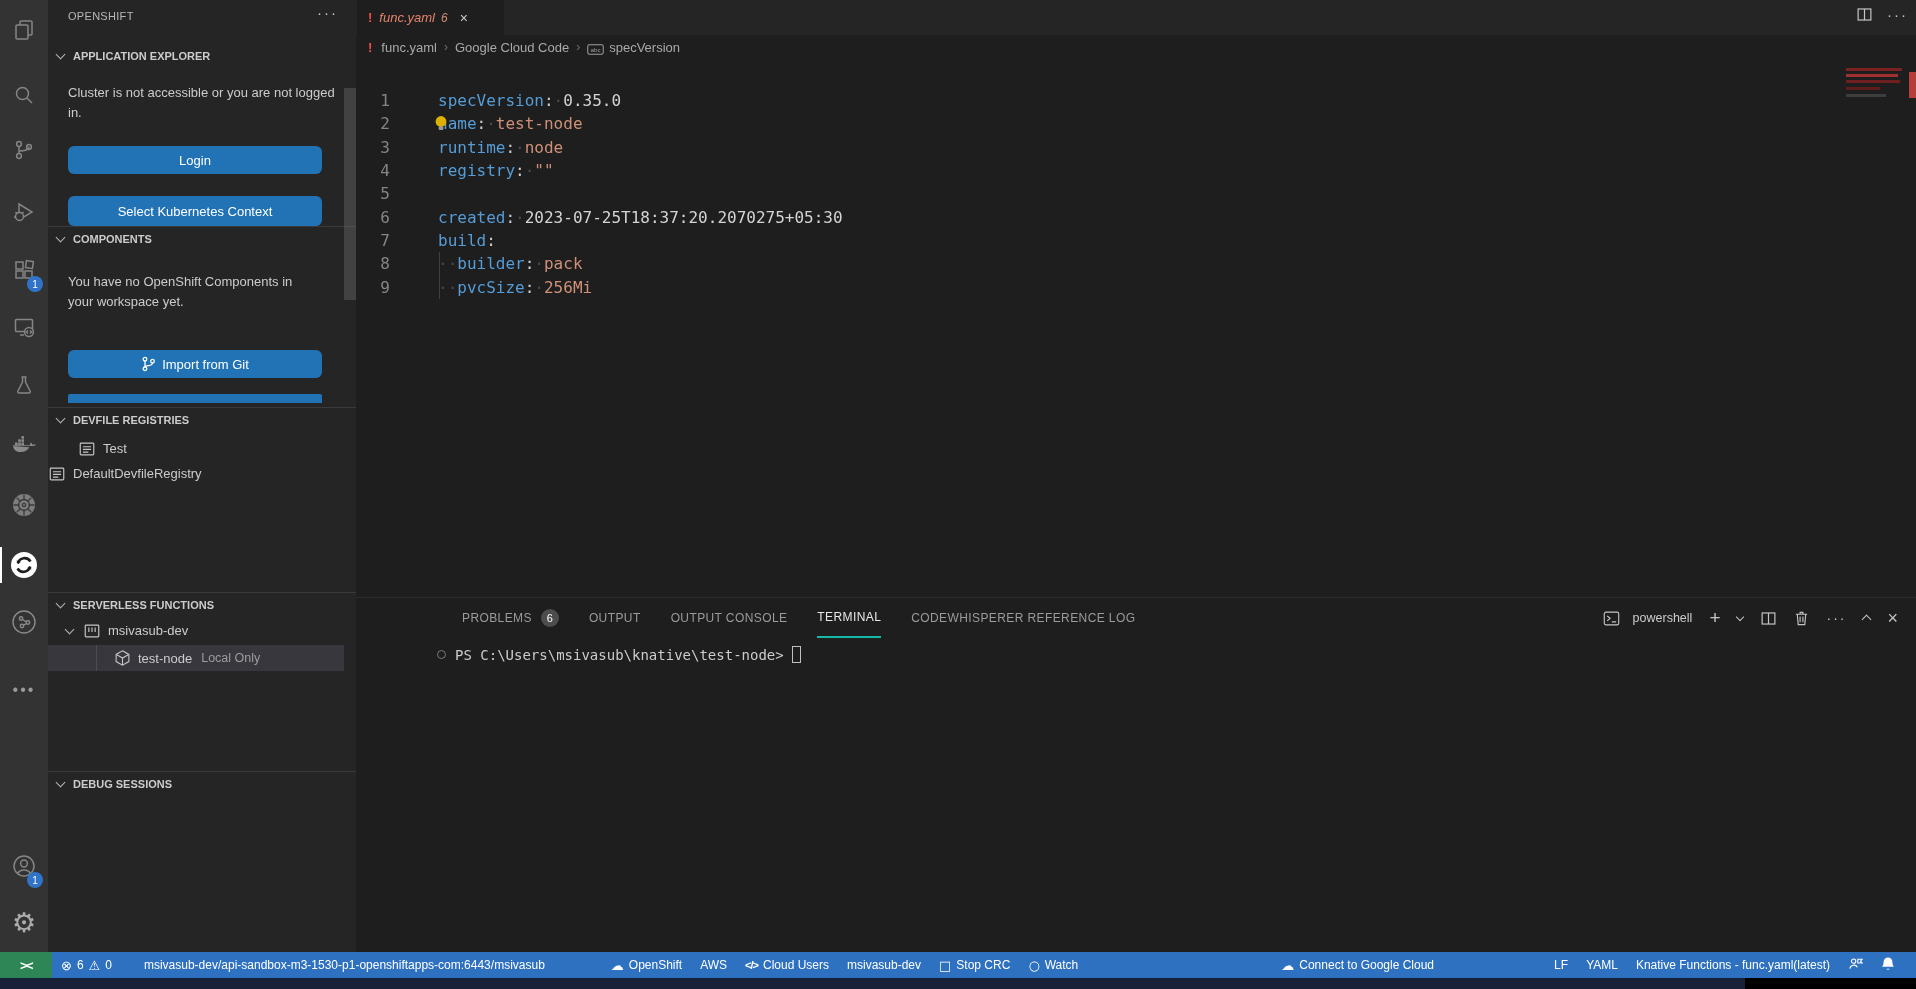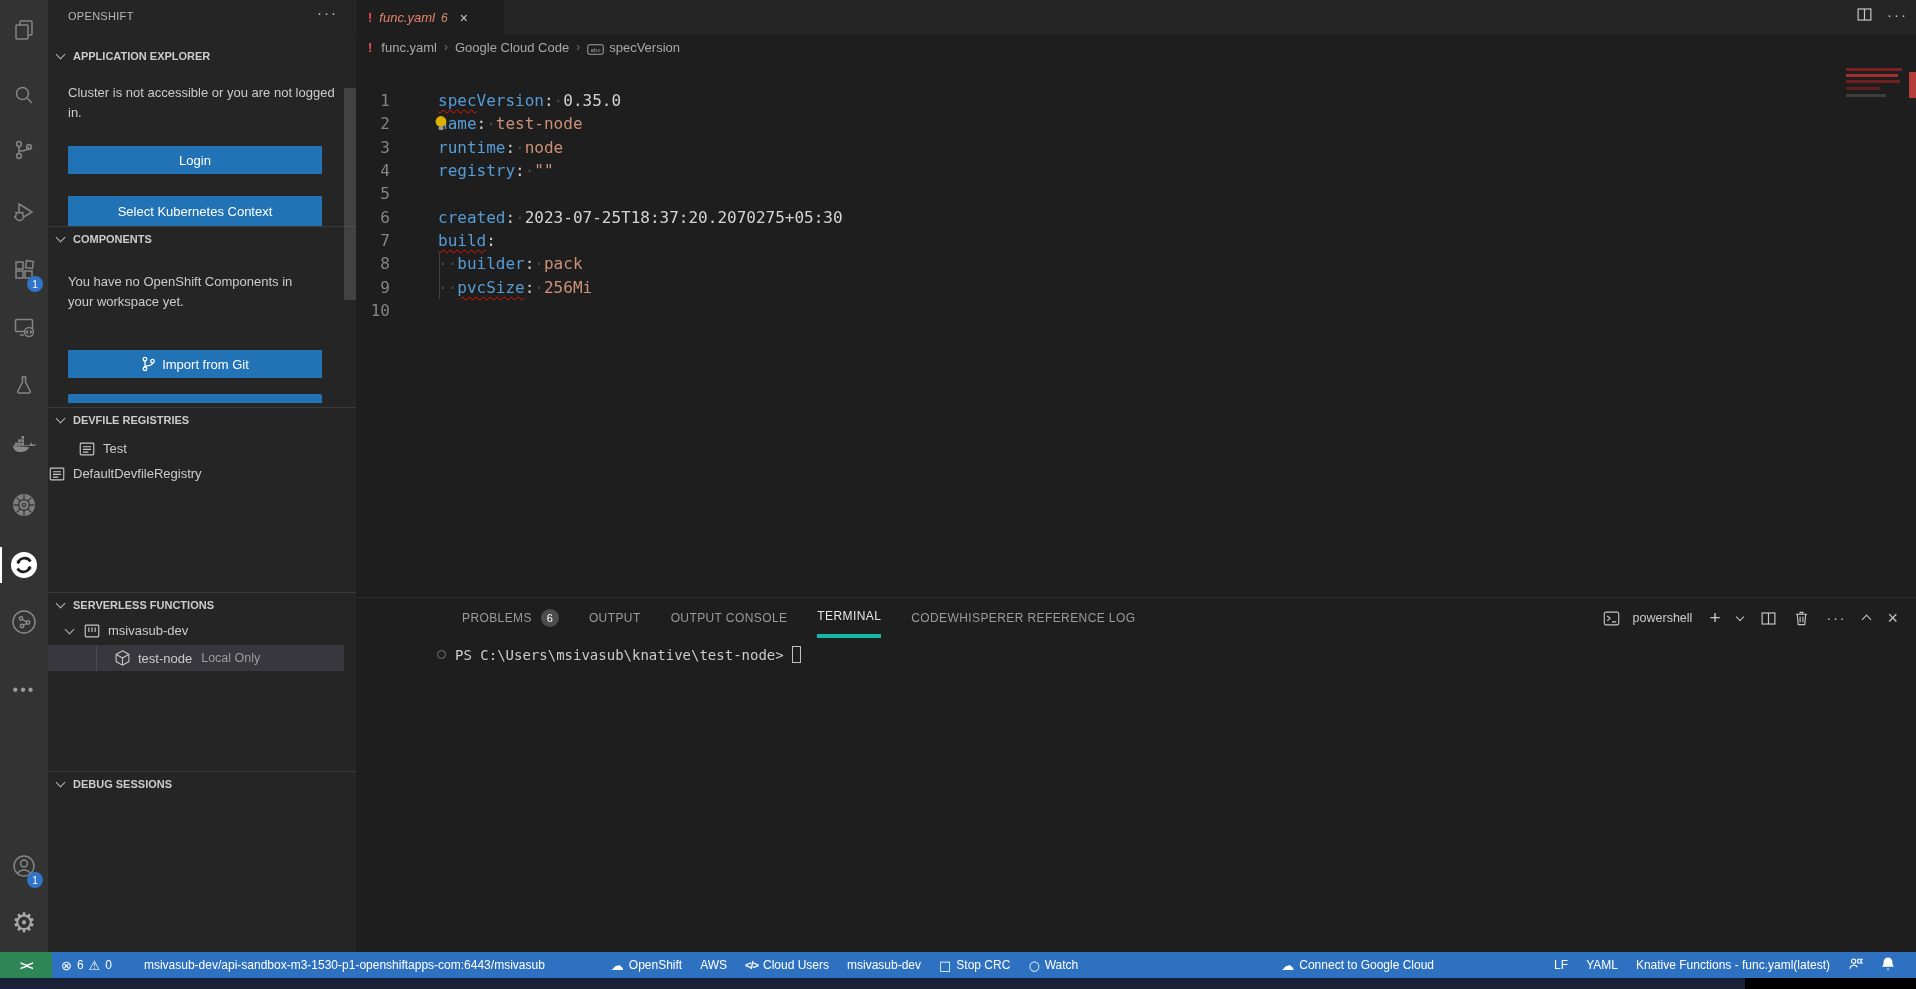--- a/index.html
+++ b/index.html
@@ -20,21 +20,21 @@
   #sidebar { position:absolute; left:48px; top:0; width:308px; height:952px; background:#252526; color:#cccccc; }
   #sidebar-title-row { position:absolute; top:0; left:0; right:0; height:34px; }
   #sidebar-title { position:absolute; left:20px; top:10px; font-size:11px; color:#b8b8b8; letter-spacing:.3px; }
   #sidebar-more { position:absolute; right:18px; top:4px; color:#c5c5c5; font-size:15px; letter-spacing:2px; cursor:pointer; }
   .section-header { position:absolute; left:0; right:0; height:24px; display:flex; align-items:center;
                     font-size:11px; font-weight:bold; color:#cccccc; border-top:1px solid #3a3a3a; }
   .section-header.first { border-top:none; }
   .chev { display:inline-block; width:7px; height:7px; border-left:1.4px solid #b5b5b5; border-bottom:1.4px solid #b5b5b5; transform:rotate(-45deg); margin:0 9px 3px 9px; }
   .side-text { position:absolute; left:20px; width:272px; font-size:13px; line-height:20px; color:#cccccc; }
   .side-btn { position:absolute; left:20px; width:254px; height:28px; background:#2173b6; color:#ffffff;
-              font-size:13px; display:flex; align-items:center; justify-content:center; border-radius:0; cursor:pointer; gap:6px; }
+              font-size:13px; display:flex; align-items:center; justify-content:center; border-radius:6px; cursor:pointer; gap:6px; }
   .side-row { position:absolute; left:0; right:12px; height:25px; display:flex; align-items:center; font-size:13px; color:#cccccc; cursor:pointer; }
   .row-icon { display:inline-flex; width:18px; justify-content:center; margin-right:7px; color:#c5c5c5; }
   .row-desc { color:#9d9d9d; margin-left:9px; font-size:12.5px; }
   #sb-scroll-thumb { position:absolute; right:0; top:88px; width:12px; height:212px; background:rgba(121,121,121,.35); }
 
   
   #editor { position:absolute; left:356px; top:0; right:0; height:597px; background:#1e1e1e; }
   #tabbar { position:absolute; left:0; top:0; right:0; height:35px; background:#252526; }
   #tab-active { position:absolute; left:1px; top:0; width:147px; height:35px; background:#1e1e1e;
                 display:flex; align-items:center; padding-left:11px; cursor:pointer; }
@@ -51,34 +51,34 @@
   #code-area { position:absolute; left:0; top:89px; right:0; }
   .code-row { position:relative; height:23.3px; display:flex; align-items:center;
               font-family:"DejaVu Sans Mono", monospace; font-size:16px; white-space:pre; cursor:text; }
   .ln { width:34px; text-align:right; color:#858585; flex:none; }
   .ltext { margin-left:48px; }
   .tok-key { color:#569cd6; }
   .tok-pn { color:#cccccc; }
   .tok-str { color:#ce9178; }
   .tok-plain { color:#d4d4d4; }
   .tok-ws { color:#4a4a4a; }
-  .sq { text-decoration:underline; text-decoration-style:wavy; text-decoration-color:#e51400; text-decoration-thickness:1px; text-underline-offset:3px; }
+  .sq { text-decoration-style:wavy; text-decoration-color:#e51400; text-decoration-thickness:1px; text-underline-offset:3px; }
   .indent-guide { position:absolute; left:83px; top:0; height:100%; border-left:1px solid #3f3f46; }
   .bulb { position:absolute; left:76px; top:2px; }
   #minimap { position:absolute; right:8px; top:62px; width:62px; height:42px; cursor:pointer; }
   .mm-line { position:absolute; height:3px; }
   #overview-ruler { position:absolute; right:0; top:0; width:7px; height:597px; }
   .ruler-mark { position:absolute; right:0; width:7px; background:#b73c3c; }
 
   
   #panel { position:absolute; left:356px; top:597px; right:0; height:355px; background:#1e1e1e; border-top:1px solid #2b2b2b; }
   #panel-tabs { position:absolute; left:106px; top:0; height:40px; display:flex; gap:30px; }
   .ptab { font-size:12px; color:#9b9b9b; letter-spacing:.4px; display:flex; align-items:center; gap:9px; cursor:pointer;
           height:40px; }
-  .ptab.active { color:#e7e7e7; border-bottom:4px solid #14b8a6; }
+  .ptab.active { color:#e7e7e7; border-bottom:2px solid #14b8a6; }
   .ptab-badge { min-width:18px; height:18px; border-radius:10px; background:#4d4d4d; color:#ffffff; font-size:11px;
                 display:flex; align-items:center; justify-content:center; }
   #panel-actions { position:absolute; right:18px; top:0; height:40px; display:flex; align-items:center; gap:17px; color:#c5c5c5;justify-content:flex-end; }
   #shell-label { font-size:12.5px; color:#cccccc; margin-left:6px; }
   .pa-icon { cursor:pointer; display:flex; align-items:center; }
   .chev-dn { display:inline-block; width:6px; height:6px; border-left:1.2px solid #c5c5c5; border-bottom:1.2px solid #c5c5c5; transform:rotate(-45deg); margin-bottom:2px; }
   .chev-up { display:inline-block; width:7px; height:7px; border-left:1.4px solid #c5c5c5; border-top:1.4px solid #c5c5c5; transform:rotate(45deg); margin-top:3px; }
   #terminal-line { position:absolute; left:81px; top:48px; display:flex; align-items:center;
                    font-family:"DejaVu Sans Mono", monospace; font-size:14px; color:#cccccc; }
   #term-decoration { width:9px; height:9px; border:1px solid #787878; border-radius:50%; margin-right:9px; }
@@ -331,21 +331,20 @@
               <circle cx="9" cy="7.5" r="5.4" fill="#ddb100"></circle>
               <rect x="6.6" y="12.4" width="4.8" height="3.6" rx="1" fill="#9a9a9a"></rect>
             </svg></span></div>
         <div class="code-row"><span class="ln">3</span><span class="ltext"><span class="tok-key">runtime</span><span class="tok-pn">:</span><span class="tok-ws">·</span><span class="tok-str">node</span></span></div>
         <div class="code-row"><span class="ln">4</span><span class="ltext"><span class="tok-key">registry</span><span class="tok-pn">:</span><span class="tok-ws">·</span><span class="tok-str">""</span></span></div>
         <div class="code-row"><span class="ln">5</span></div>
         <div class="code-row"><span class="ln">6</span><span class="ltext"><span class="tok-key">created</span><span class="tok-pn">:</span><span class="tok-ws">·</span><span class="tok-plain">2023-07-25T18:37:20.2070275+05:30</span></span></div>
         <div class="code-row"><span class="ln">7</span><span class="ltext"><span class="tok-key sq">build</span><span class="tok-pn">:</span></span></div>
         <div class="code-row"><span class="ln">8</span><span class="ltext"><span class="tok-ws">··</span><span class="tok-key">builder</span><span class="tok-pn">:</span><span class="tok-ws">·</span><span class="tok-str">pack</span></span><span class="indent-guide"></span></div>
         <div class="code-row"><span class="ln">9</span><span class="ltext"><span class="tok-ws">··</span><span class="tok-key sq">pvcSize</span><span class="tok-pn">:</span><span class="tok-ws">·</span><span class="tok-str">256Mi</span></span><span class="indent-guide"></span></div>
-        <div class="code-row"><span class="ln">10</span><span class="ltext"></span></div>
       </div>
     <div id="minimap">
         <div class="mm-line" style="top: 6px; left: 0px; width: 56px; background: rgb(122, 34, 34);"></div>
         <div class="mm-line" style="top: 12px; left: 0px; width: 52px; background: rgb(160, 48, 48);"></div>
         <div class="mm-line" style="top: 18px; left: 0px; width: 54px; background: rgb(110, 32, 32);"></div>
         <div class="mm-line" style="top: 25px; left: 0px; width: 34px; background: rgb(94, 29, 29);"></div>
         <div class="mm-line" style="top: 32px; left: 0px; width: 40px; background: rgb(61, 61, 61);"></div>
       </div>
     <div id="overview-ruler">
         <div class="ruler-mark" style="top: 72px; height: 26px;"></div>

